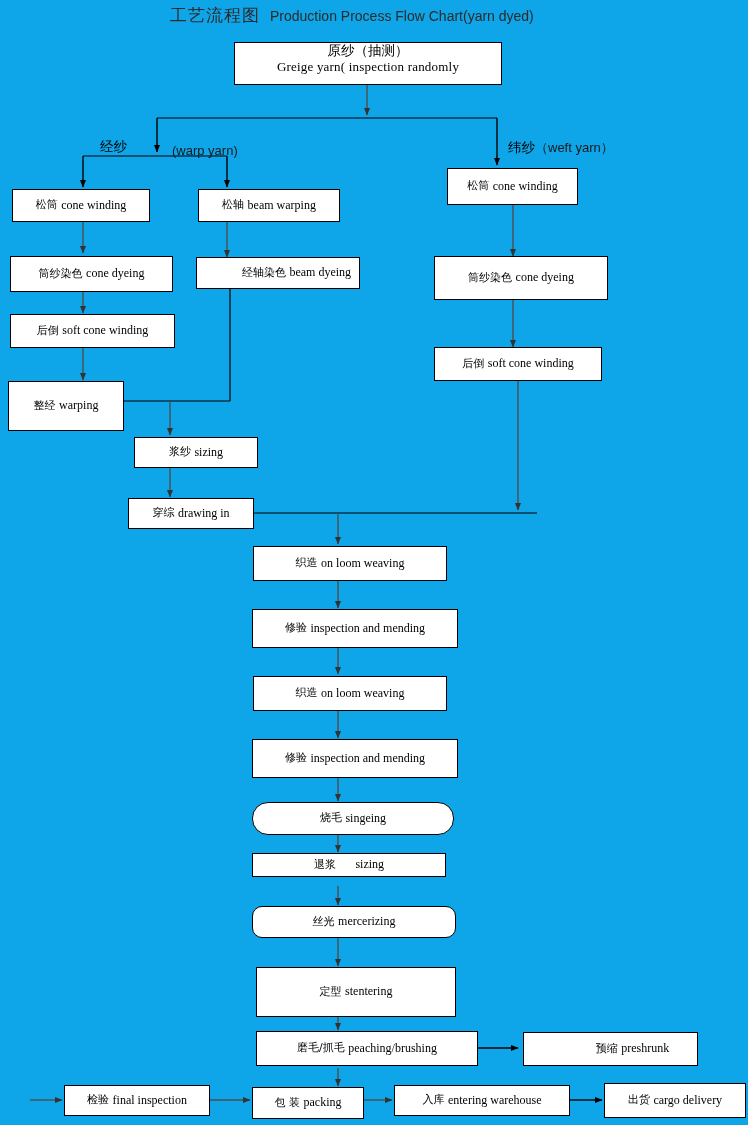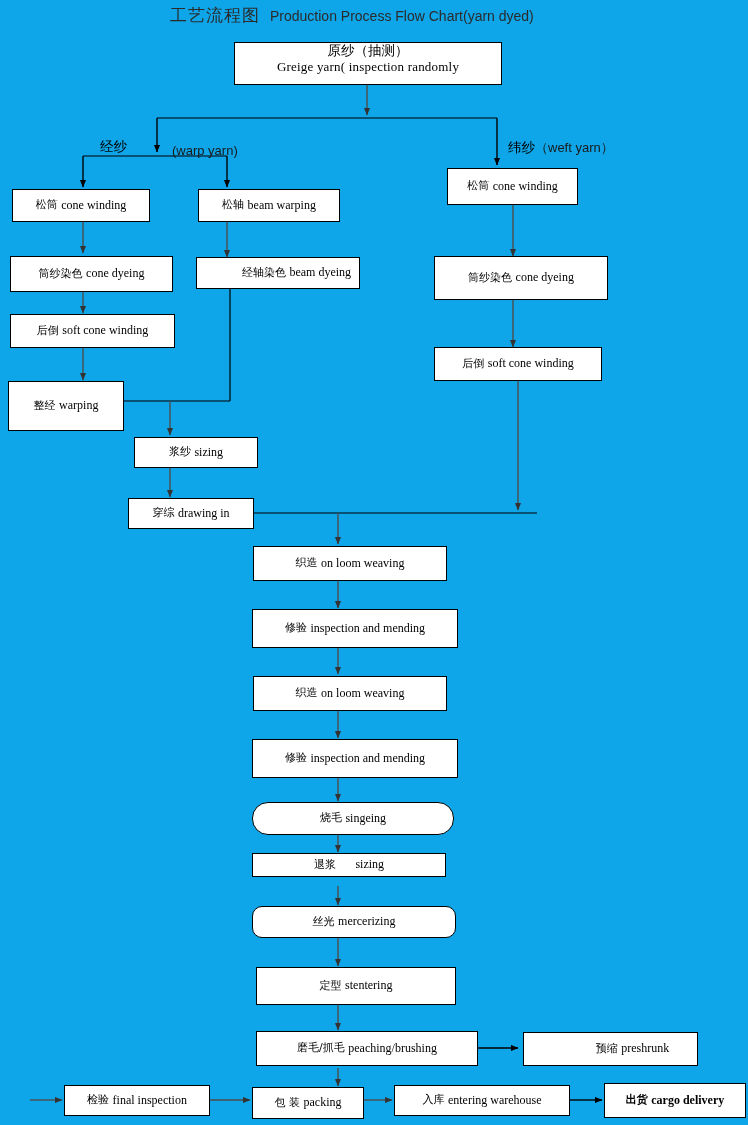--- a/index.html
+++ b/index.html
@@ -245,21 +245,21 @@
   </div>
 
   <div class="node" style="left:252px; top:853px; width:194px; height:24px;gap:8px;">
     <span class="cn">退浆</span>&nbsp;<span class="en">sizing</span>
   </div>
 
   <div class="node" style="left:252px; top:906px; width:204px; height:32px;border-radius:10px;">
     <span class="cn">丝光</span>&nbsp;<span class="en">mercerizing</span>
   </div>
 
-  <div class="node" style="left:256px; top:967px; width:200px; height:38px;">
+  <div class="node" style="left:256px; top:967px; width:200px; height:50px;">
     <span class="cn">定型</span>&nbsp;<span class="en">stentering</span>
   </div>
 
   <div class="node" style="left:256px; top:1031px; width:222px; height:35px;">
     <span class="cn">磨毛/抓毛</span>&nbsp;<span class="en">peaching/brushing</span>
   </div>
 
   <div class="node" style="left:523px; top:1032px; width:175px; height:34px;padding-left:44px;">
     <span class="cn">预缩</span>&nbsp;<span class="en">preshrunk</span>
   </div>
@@ -269,17 +269,17 @@
   </div>
 
   <div class="node" style="left:252px; top:1087px; width:112px; height:32px;">
     <span class="cn">包 装</span>&nbsp;<span class="en">packing</span>
   </div>
 
   <div class="node" style="left:394px; top:1085px; width:176px; height:31px;">
     <span class="cn">入库</span>&nbsp;<span class="en">entering warehouse</span>
   </div>
 
-  <div class="node" style="left:604px; top:1083px; width:142px; height:35px;font-weight:bold;">
+  <div class="node" style="left:604px; top:1083px; width:142px; height:35px;">
     <span class="cn">出货</span>&nbsp;<span class="en">cargo delivery</span>
   </div>
 
 </div>
 
 </body></html>

